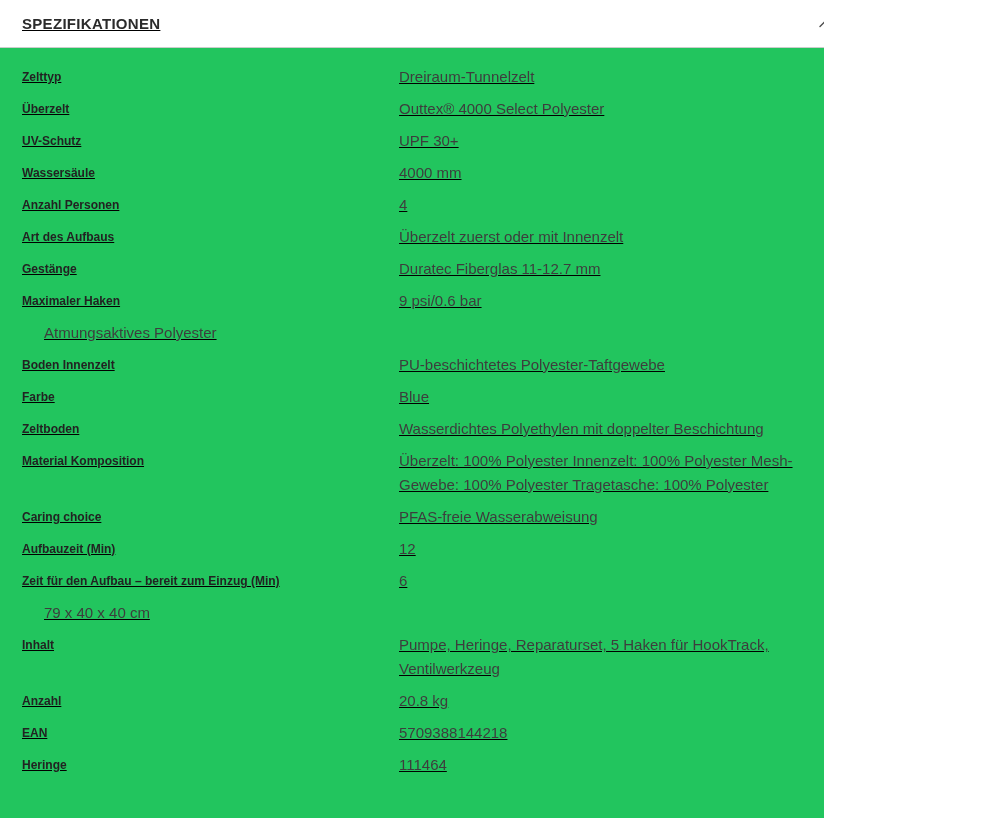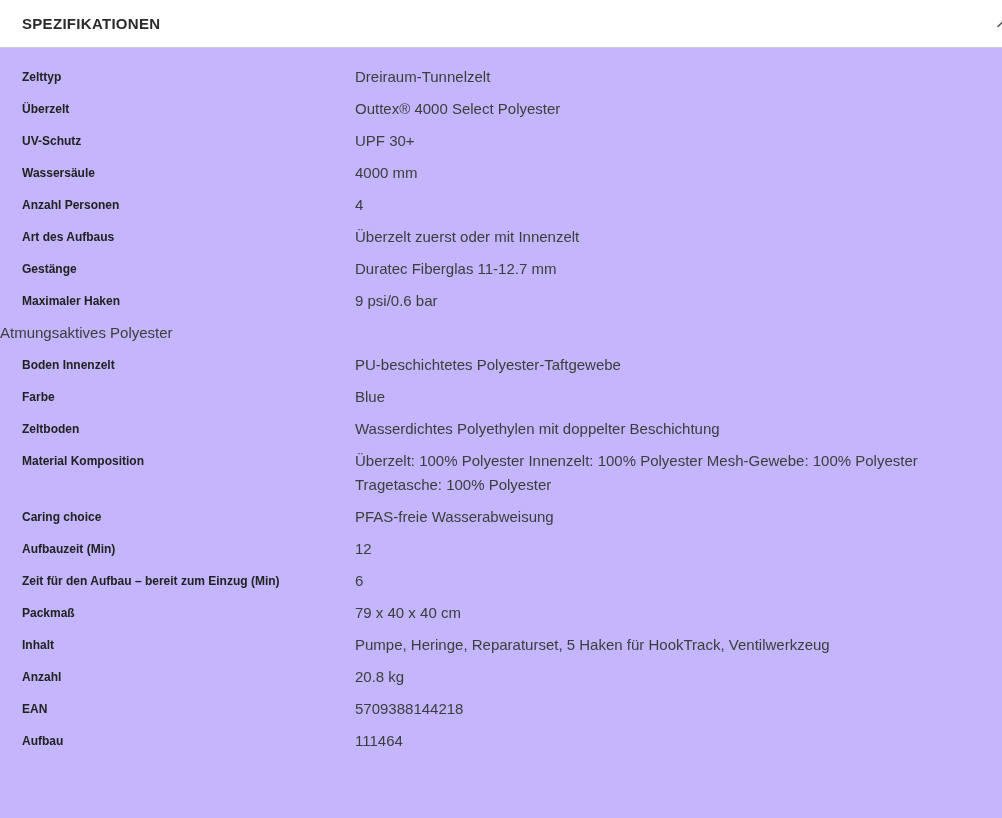--- a/index.html
+++ b/index.html
@@ -3,21 +3,21 @@
 <meta charset="utf-8">
 <style>
   * { margin: 0; padding: 0; box-sizing: border-box; }
   html, body {
     width: 1002px;
     height: 818px;
     background: #ffffff;
     font-family: "Liberation Sans", "DejaVu Sans", sans-serif;
     overflow: hidden;
   }
-  .spec-section { width: 1002px; height: 818px; background: #c4b5fd; }
+  .spec-section { width: 824px; height: 818px; background: #22c55e; text-decoration: underline; }
 
   .accordion-header {
     position: relative;
     height: 48px;
     display: flex;
     align-items: center;
     padding-left: 22px;
     border-bottom: 1px solid #cccccc;
     overflow: hidden;
     cursor: pointer;
@@ -55,20 +55,21 @@
     font-weight: bold;
     line-height: 24px;
     color: #222222;
   }
   .spec-value {
     padding-right: 10px;
     font-size: 15px;
     font-weight: normal;
     line-height: 24px;
     color: #3d3d3d;
+    margin-left: 44px;
   }
 </style>
 </head>
 <body>
 
 <div class="spec-section">
 
   <div class="accordion-header">
     <span class="accordion-title">SPEZIFIKATIONEN</span>
     <span class="chevron">
@@ -137,34 +138,33 @@
     </div>
     <div class="spec-row">
       <div class="spec-label">Aufbauzeit (Min)</div>
       <div class="spec-value">12</div>
     </div>
     <div class="spec-row">
       <div class="spec-label">Zeit für den Aufbau – bereit zum Einzug (Min)</div>
       <div class="spec-value">6</div>
     </div>
     <div class="spec-row">
-      <div class="spec-label">Packmaß</div>
       <div class="spec-value">79 x 40 x 40 cm</div>
     </div>
     <div class="spec-row">
       <div class="spec-label">Inhalt</div>
       <div class="spec-value">Pumpe, Heringe, Reparaturset, 5 Haken für HookTrack, Ventilwerkzeug</div>
     </div>
     <div class="spec-row">
       <div class="spec-label">Anzahl</div>
       <div class="spec-value">20.8 kg</div>
     </div>
     <div class="spec-row">
       <div class="spec-label">EAN</div>
       <div class="spec-value">5709388144218</div>
     </div>
     <div class="spec-row">
-      <div class="spec-label">Aufbau</div>
+      <div class="spec-label">Heringe</div>
       <div class="spec-value">111464</div>
     </div>
 
   </div>
 </div>
 
 </body></html>

